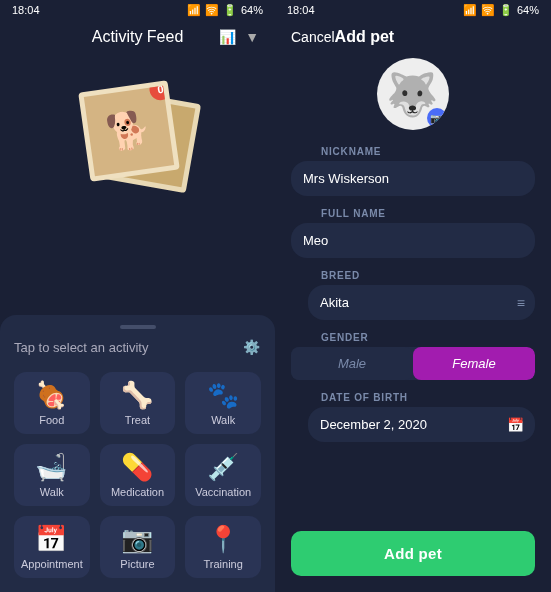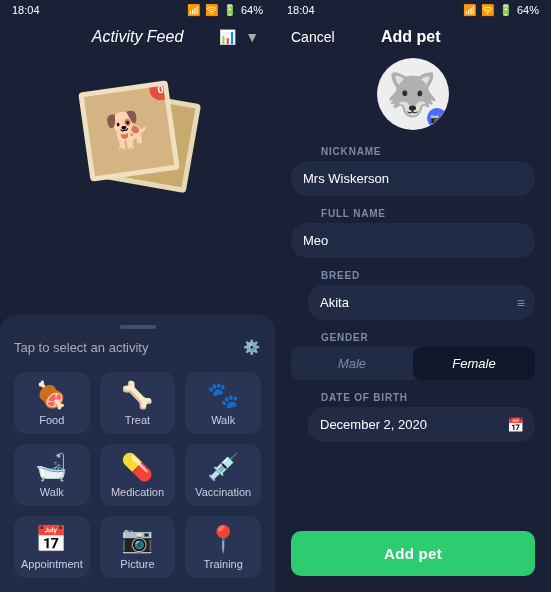--- a/index.html
+++ b/index.html
@@ -41,21 +41,20 @@
       display: flex;
       justify-content: center;
       align-items: center;
       padding: 8px 16px 10px;
       position: relative;
     }
     .left-header-title {
       color: #fff;
       font-size: 16px;
       font-weight: 500;
-      font-style: italic;
     }
     .left-header-icons {
       position: absolute;
       right: 16px;
       display: flex;
       gap: 8px;
       align-items: center;
     }
     .left-header-icons span {
       color: #aaa;
@@ -202,21 +201,21 @@
       justify-content: space-between;
       align-items: center;
       padding: 4px 12px;
       font-size: 11px;
       color: #fff;
       height: 20px;
     }
 
     .right-header {
       display: flex;
-      justify-content: space-between;
+      justify-content: flex-start;
       align-items: center;
       padding: 8px 16px 12px;
     }
     .cancel-btn {
       color: #fff;
       font-size: 14px;
       cursor: pointer;
       background: none;
       border: none;
     }
@@ -318,21 +317,21 @@
       cursor: pointer;
       font-weight: 500;
       border-radius: 8px;
       font-style: italic;
     }
     .gender-btn.inactive {
       background: #222b45;
       color: #7a8aaa;
     }
     .gender-btn.active {
-      background: #0f172a;
+      background: #a21caf;
       color: #fff;
     }
 
     .date-field {
       position: relative;
     }
     .date-field input {
       padding-right: 32px;
     }
     .date-icon {

